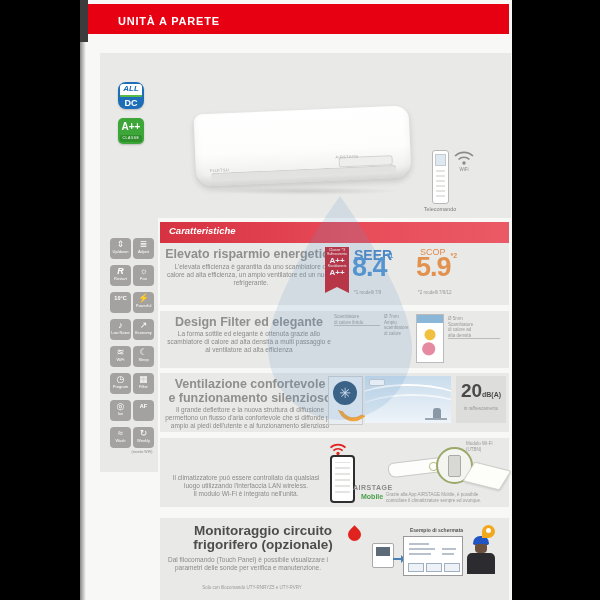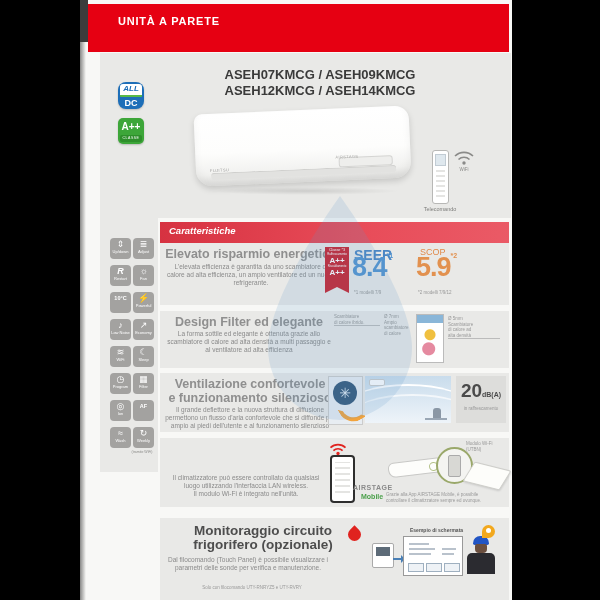--- a/index.html
+++ b/index.html
@@ -5,21 +5,21 @@
   html,body{margin:0;padding:0;background:#000;}
   .canvas{position:relative;width:600px;height:600px;background:#000;overflow:hidden;
           font-family:"Liberation Sans",sans-serif;}
   .page{position:absolute;left:80px;top:0;width:432px;height:600px;background:#f8f8f6;overflow:hidden;}
   .nosel{user-select:none;}
 
   
   .edge-strip{position:absolute;left:0;top:0;width:8px;height:42px;background:#3c3c3c;}
   .left-shadow{position:absolute;left:0;top:42px;width:6px;height:558px;
                background:linear-gradient(90deg,rgba(0,0,0,.45),rgba(0,0,0,0));}
-  .top-banner{position:absolute;left:8px;top:4px;width:421px;height:48px;background:#e60012;}
+  .top-banner{position:absolute;left:8px;top:4px;width:421px;height:30px;background:#e60012;}
   .top-banner span{position:absolute;left:30px;top:11px;color:#fff;font-weight:bold;
                    font-size:11px;letter-spacing:.8px;}
 
   
   .hero{position:absolute;left:20px;top:53px;width:411px;height:165px;background:#e9e9e7;}
   .models{position:absolute;left:90px;top:67px;width:300px;text-align:center;color:#3a3a3a;
           font-weight:bold;font-size:13px;line-height:16px;white-space:pre-line;}
   .unit{position:absolute;left:115px;top:110px;width:215px;height:72px;transform:rotate(-2.5deg);
         background:linear-gradient(180deg,#ffffff 0%,#fdfdfc 55%,#f1f1ef 85%,#e0e0de 100%);
         border-radius:8px 14px 16px 16px;box-shadow:0 3px 6px rgba(0,0,0,.15), inset 0 -5px 8px rgba(0,0,0,.05);}
@@ -160,22 +160,20 @@
 <div class="canvas nosel">
   <div class="page">
 
     <div class="edge-strip"></div>
     <div class="left-shadow"></div>
     <div class="top-banner">
       <span>UNITÀ A PARETE</span>
     </div>
 
     <div class="hero"></div>
-    <div class="models">ASEH07KMCG / ASEH09KMCG
-ASEH12KMCG / ASEH14KMCG</div>
 
     <div class="badge-alldc">
       <div class="t">ALL</div>
       <div class="b">DC</div>
     </div>
     <div class="badge-app">
       <div class="v">A++</div>
       <div class="c">CLASSE</div>
     </div>
 

